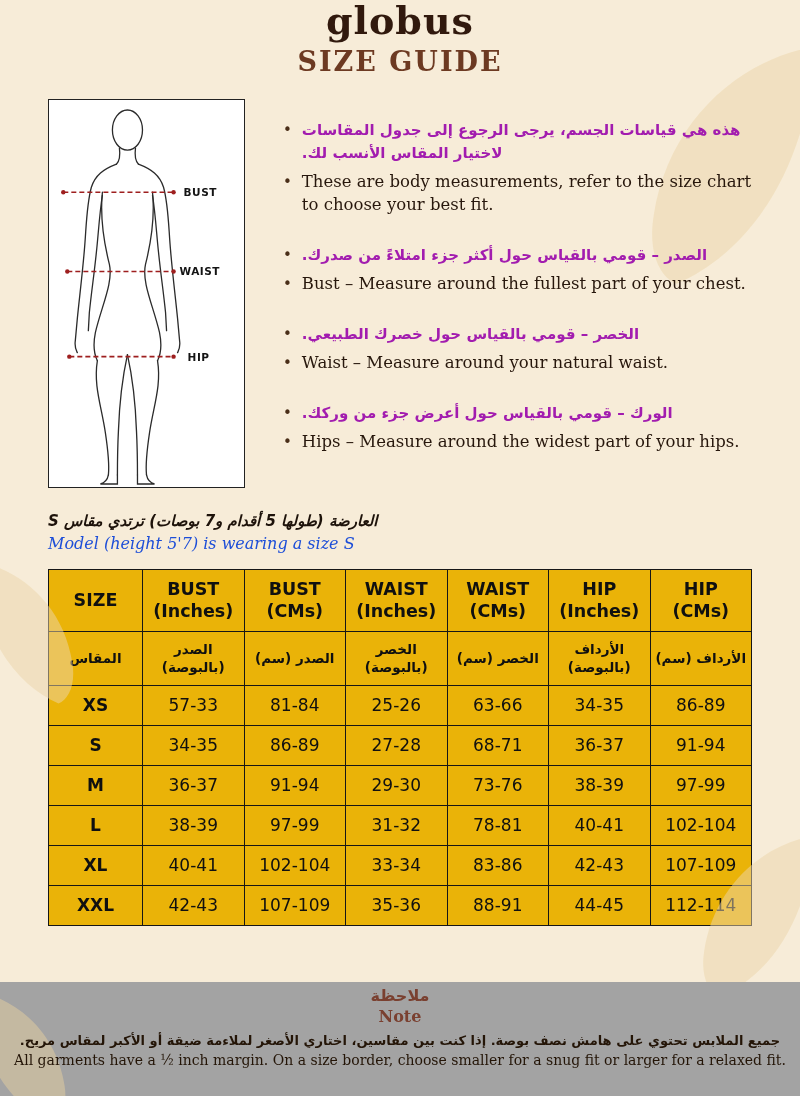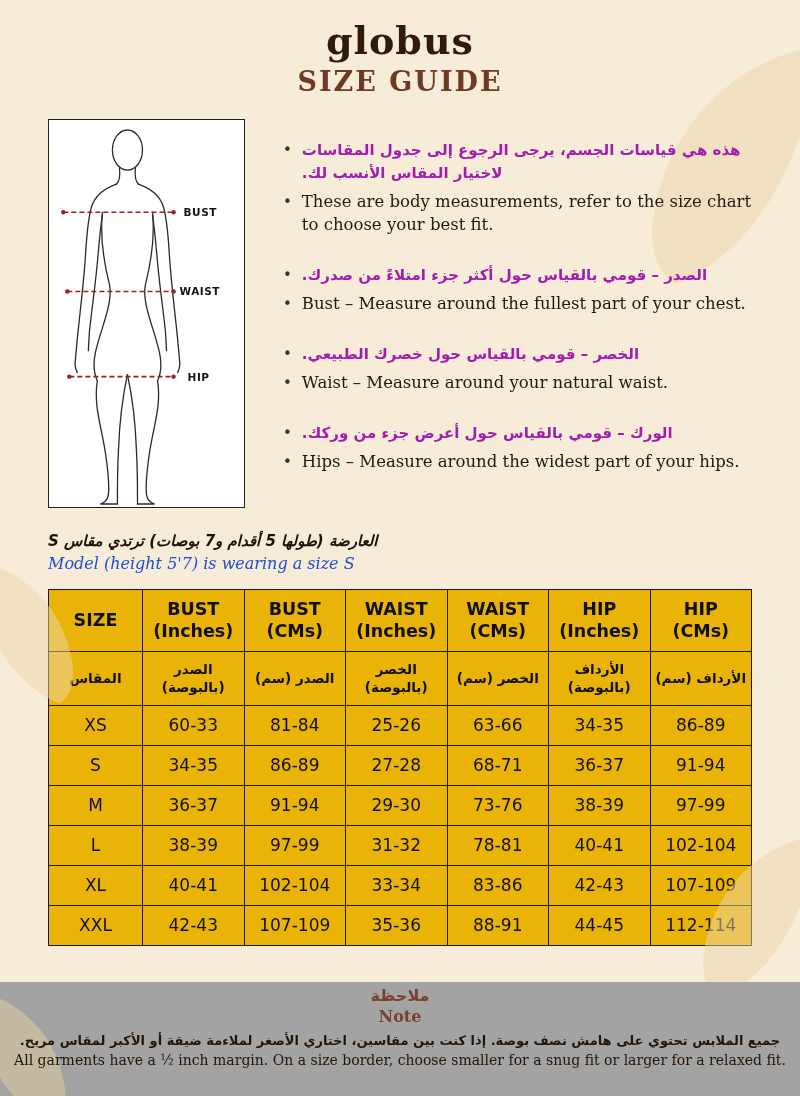--- a/index.html
+++ b/index.html
@@ -2,21 +2,21 @@
 <html><head>
 <meta charset="utf-8">
 <style>
   * { margin:0; padding:0; box-sizing:border-box; }
   html,body { width:800px; }
   body { font-family:"DejaVu Sans", sans-serif; }
   .page { position:relative; width:800px; height:1096px; background:#f7ecd8; overflow:hidden; }
 
   .leaf { position:absolute; opacity:.5; pointer-events:none; }
 
-  .brand { text-align:center; padding-top:20px; font-family:"DejaVu Serif", serif;
+  .brand { text-align:center; font-family:"DejaVu Serif", serif;
            font-weight:bold; font-size:38px; color:#31190d; letter-spacing:1px; line-height:1.1; }
   .guide-title { text-align:center; font-family:"DejaVu Serif", serif; font-weight:bold;
            font-size:27px; color:#6d3a22; letter-spacing:2px; margin-top:4px; }
 
   .content { display:flex; margin:22px 45px 0 48px; gap:38px; position:relative; }
   .figure-box { width:197px; height:389px; background:#ffffff; border:1.5px solid #222; flex:none; }
   .figure-box svg { width:100%; height:100%; display:block; }
   .figlabel { font-family:"DejaVu Sans", sans-serif; font-size:10.5px; font-weight:bold;
            fill:#141414; letter-spacing:.5px; }
 
@@ -36,21 +36,21 @@
 
   table.size-chart { border-collapse:collapse; margin:16px auto 0 48px; width:704px;
            background:#eab308; table-layout:fixed; }
   .size-chart th, .size-chart td { border:1.6px solid #161616; text-align:center;
            vertical-align:middle; color:#101010; }
   .size-chart thead tr.en th { font-size:17.5px; font-weight:bold; height:62px; line-height:1.3;
            font-family:"DejaVu Sans", sans-serif; }
   .size-chart thead tr.ar th { font-size:13.5px; font-weight:bold; height:54px; direction:rtl;
            line-height:1.35; padding:2px 3px; }
   .size-chart tbody td { height:40px; font-size:17px; }
-  .size-chart tbody td.size { font-weight:normal; }
+  .size-chart tbody td.size { font-weight:bold; }
 
   .note-band { position:absolute; left:0; right:0; bottom:0; height:114px; background:#a3a3a3;
            text-align:center; padding-top:4px; overflow:hidden; }
   .note-band .t-ar { position:relative; font-weight:bold; font-size:16px; color:#7a4030; }
   .note-band .t-en { position:relative; font-family:"DejaVu Serif", serif; font-weight:bold;
            font-size:16px; color:#7a4030; margin-top:2px; }
   .note-band .b-ar { position:relative; direction:rtl; unicode-bidi:isolate; font-weight:bold;
            font-size:13px; color:#241507; margin-top:7px; }
   .note-band .b-en { position:relative; font-family:"DejaVu Serif", serif; font-size:14px;
            color:#241507; margin-top:4px; }
@@ -205,21 +205,21 @@
         <th>الصدر (سم)</th>
         <th>الخصر (بالبوصة)</th>
         <th>الخصر (سم)</th>
         <th>الأرداف (بالبوصة)</th>
         <th>الأرداف (سم)</th>
       </tr>
     </thead>
     <tbody>
       <tr>
         <td class="size">XS</td>
-        <td>60-33</td>
+        <td>57-33</td>
         <td>81-84</td>
         <td>25-26</td>
         <td>63-66</td>
         <td>34-35</td>
         <td>86-89</td>
       </tr>
       <tr>
         <td class="size">S</td>
         <td>34-35</td>
         <td>86-89</td>

